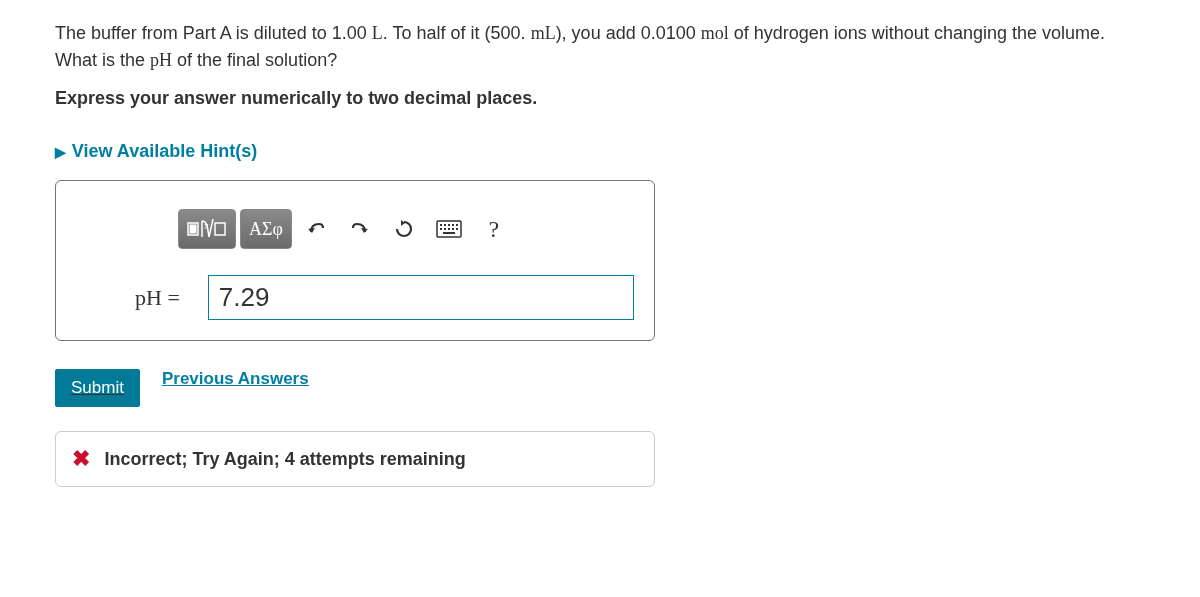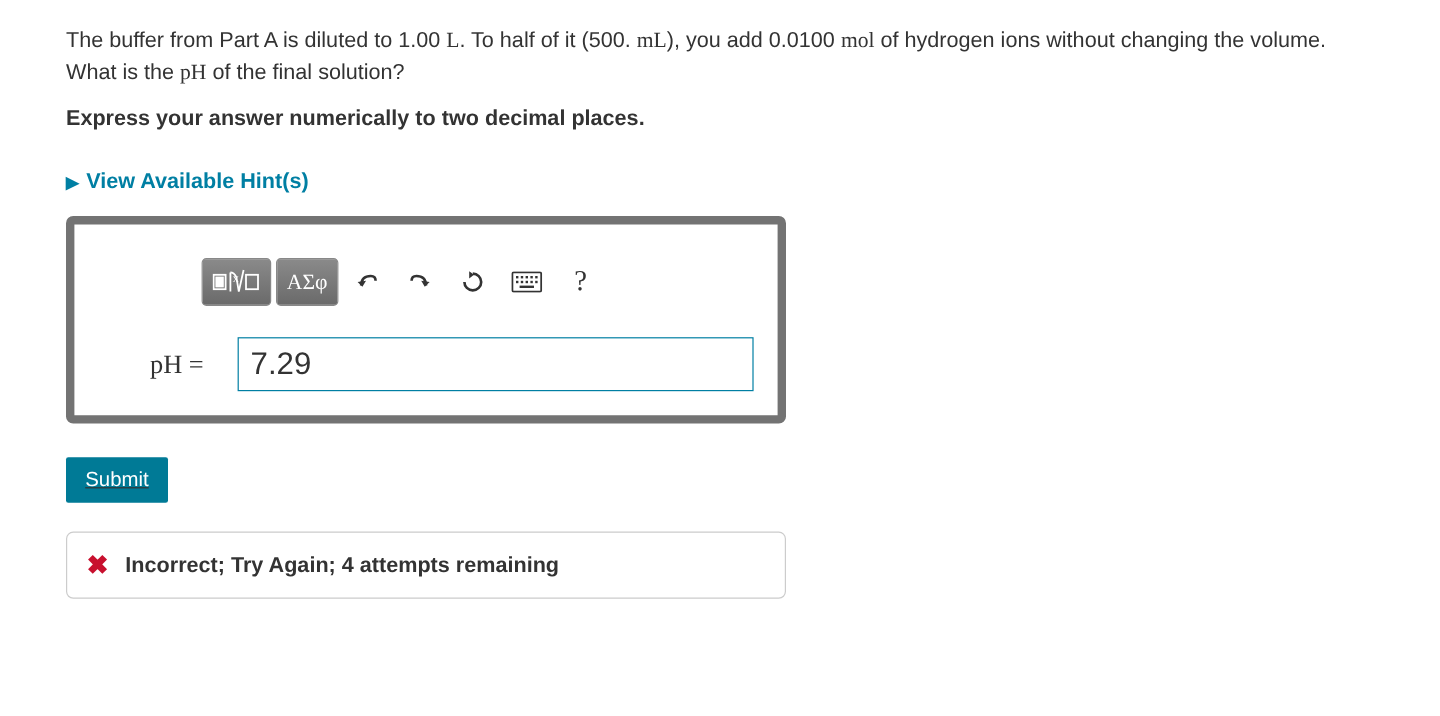--- a/index.html
+++ b/index.html
@@ -34,23 +34,23 @@
       display: flex;
       align-items: center;
       gap: 6px;
       margin-bottom: 18px;
       font-size: 18px;
     }
     .hints-link .triangle {
       font-size: 14px;
     }
     .answer-box {
-      border: 7px solid #737373;
+      border: 1px solid #737373;
       border-radius: 6px;
-      padding: 28px 20px 20px 20px;
+      padding: 28px 20px 20px 36px;
       max-width: 600px;
     }
     .toolbar {
       display: flex;
       align-items: center;
       gap: 4px;
       margin-left: 86px;
       margin-bottom: 26px;
     }
     .tb-btn {
@@ -207,18 +207,19 @@
   <div class="answer-row">
     <span class="answer-label">
       <span>pH</span><span> = </span>
     </span>
     <input class="answer-input" type="text" value="7.29" style="">
   </div>
 </div>
 
 <div class="actions">
   <button class="submit-btn">Submit</button>
+  <span class="prev-link">Previous Answers</span>
 </div>
 
 <div class="feedback-box">
   <span class="x-icon">✖</span>
   <span class="feedback-text">Incorrect; Try Again; 4 attempts remaining</span>
 </div>
 
 </body></html>

